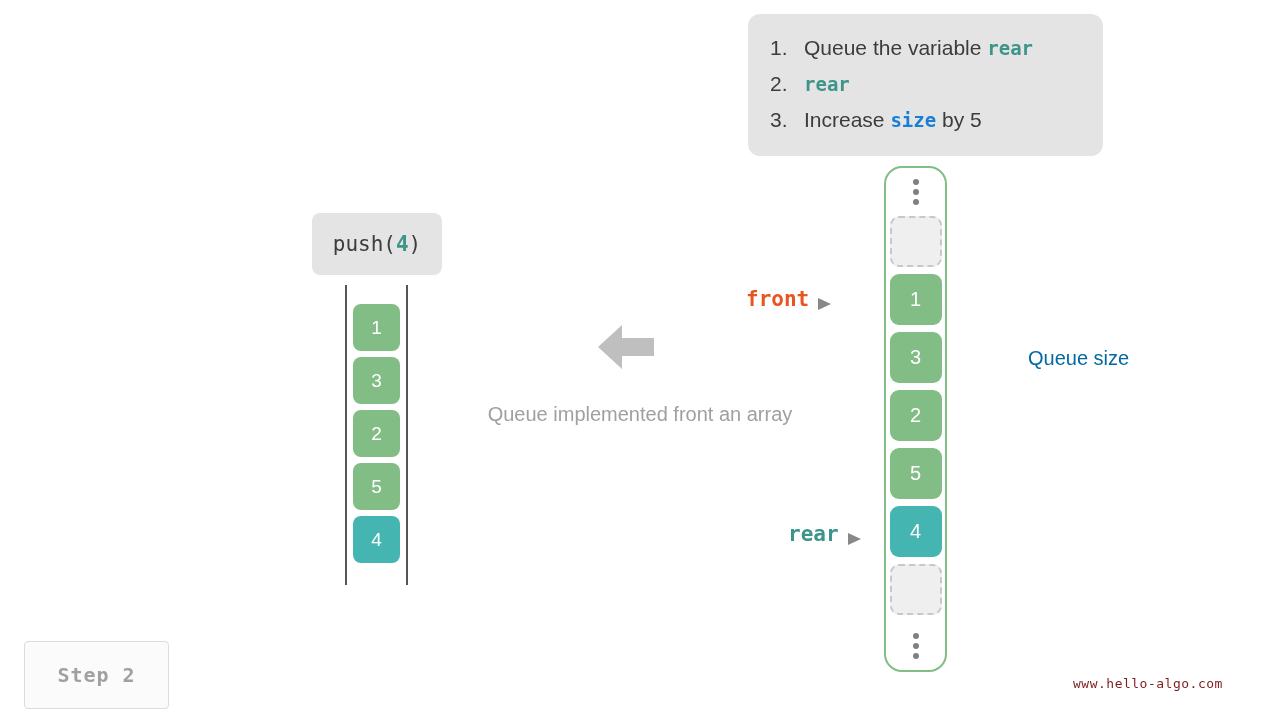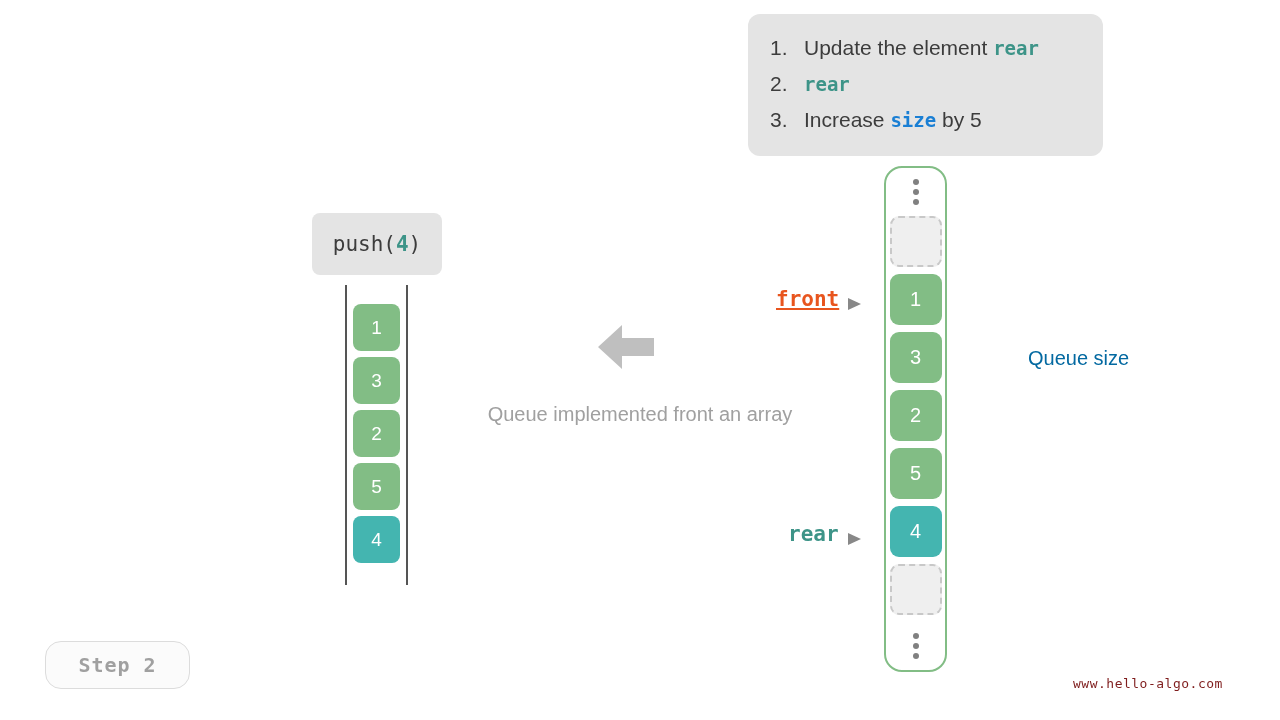--- a/index.html
+++ b/index.html
@@ -185,21 +185,21 @@
   
   .pointer {
     position: absolute;
     display: flex;
     align-items: center;
     gap: 8px;
     font-family: "DejaVu Sans Mono", monospace;
     font-weight: bold;
     font-size: 21px;
   }
-  #pointer-front { left: 776px; top: 287px; color: #e8551e; text-decoration: underline; }
+  #pointer-front { left: 746px; top: 287px; color: #e8551e; }
   #pointer-rear  { left: 788px; top: 522px; color: #3d9488; }
   .ptr-arrow { width: 16px; height: 14px; }
 
   
   #size-readout {
     position: absolute;
     left: 1028px;
     top: 343px;
   }
   #size-title {
@@ -212,26 +212,26 @@
     font-size: 20px;
     color: #3c3c3c;
     line-height: 34px;
     white-space: pre;
   }
   #size-expr .var { color: #1a7fd4; font-weight: bold; }
 
   
   #step-badge {
     position: absolute;
-    left: 45px;
+    left: 24px;
     top: 641px;
     width: 145px;
-    height: 48px;
+    height: 68px;
     border: 1px solid #dcdcdc;
-    border-radius: 16px;
+    border-radius: 4px;
     background: #fbfbfb;
     display: flex;
     align-items: center;
     justify-content: center;
     font-family: "DejaVu Sans Mono", monospace;
     font-weight: bold;
     font-size: 20px;
     color: #a0a0a0;
     letter-spacing: 1px;
     box-sizing: border-box;
@@ -247,21 +247,21 @@
     color: #7f1d1d;
     letter-spacing: 0.5px;
   }
 </style>
 </head>
 <body>
 
 <div id="instruction-box">
   <div class="instr-row">
     <span class="instr-num">1.</span>
-    <span class="instr-text">Update the element </span>
+    <span class="instr-text">Queue the variable </span>
     <span class="code-teal">rear</span>
   </div>
   <div class="instr-row">
     <span class="instr-num">2.</span>
     <span class="code-teal">rear</span>
   </div>
   <div class="instr-row">
     <span class="instr-num">3.</span>
     <span class="instr-text">Increase </span>
     <span class="code-blue">size</span>

